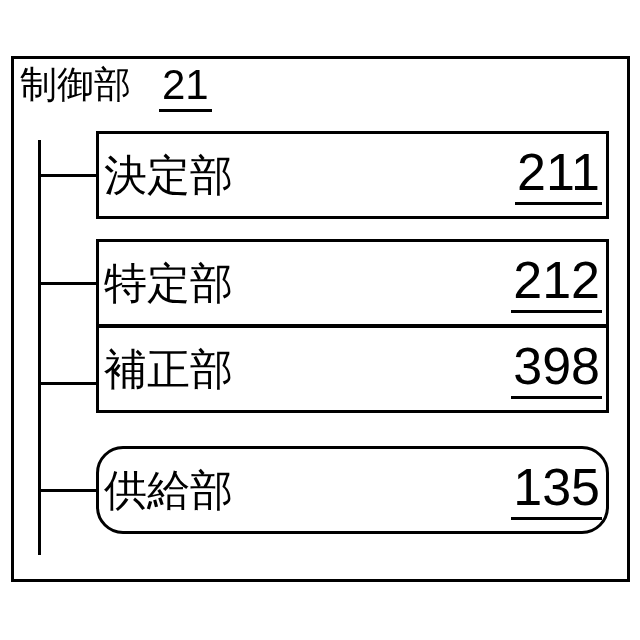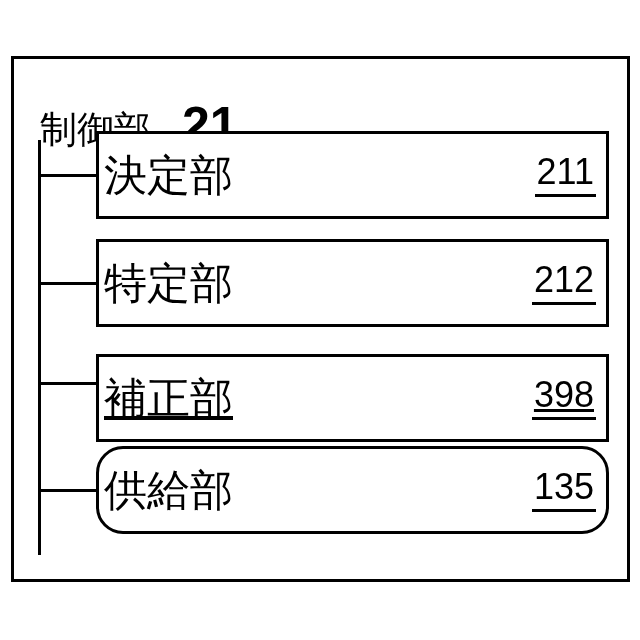--- a/index.html
+++ b/index.html
@@ -20,36 +20,34 @@
     position: absolute;
     left: 11px;
     top: 56px;
     width: 613px;
     height: 520px;
     border: 3px solid var(--line, #000000);
     background: transparent;
   }
   .title-row {
     position: absolute;
-    left: 40px;
+    left: 20px;
     top: 63px;
     display: flex;
-    align-items: flex-end;
+    align-items: flex-start;
     font-size: 37px;
     line-height: 44px;
     white-space: nowrap;
-    margin-top: 40px;
   }
   .title-ref {
     display: inline-block;
     margin-left: 28px;
     padding: 0 3px 2px 3px;
     border-bottom: 3px solid var(--line, #000000);
-    font-size: 50px;
-    font-weight: bold;
+    font-size: 42px;
   }
   .trunk {
     position: absolute;
     left: 38px;
     top: 140px;
     width: 3px;
     height: 415px;
     background: var(--line, #000000);
   }
   .branch {
@@ -69,33 +67,33 @@
     width: 507px;
     height: 82px;
     border: 3px solid var(--line, #000000);
     background: #ffffff;
     display: flex;
     align-items: center;
     justify-content: space-between;
   }
   .unit-box.u1 { top: 131px; }
   .unit-box.u2 { top: 239px; gap: 48px; }
-  .unit-box.u3 { top: 354px; text-decoration: underline; }
+  .unit-box.u3 { top: 325px; }
   .unit-box.u4 { top: 446px; border-radius: 27px; }
   .unit-label {
     font-size: 43px;
     line-height: 1;
     padding-left: 5px;
     white-space: nowrap;
   }
   .unit-ref {
     display: inline-block;
-    font-size: 36px;
+    font-size: 52px;
     line-height: 1;
-    margin-right: 10px;
+    margin-right: 4px;
     padding: 0 2px 4px 2px;
     border-bottom: 3px solid var(--line, #000000);
     white-space: nowrap;
   }
 </style>
 </head>
 <body>
 
 <div class="stage" style="--line: #000000; --bg: #ffffff;">
 

